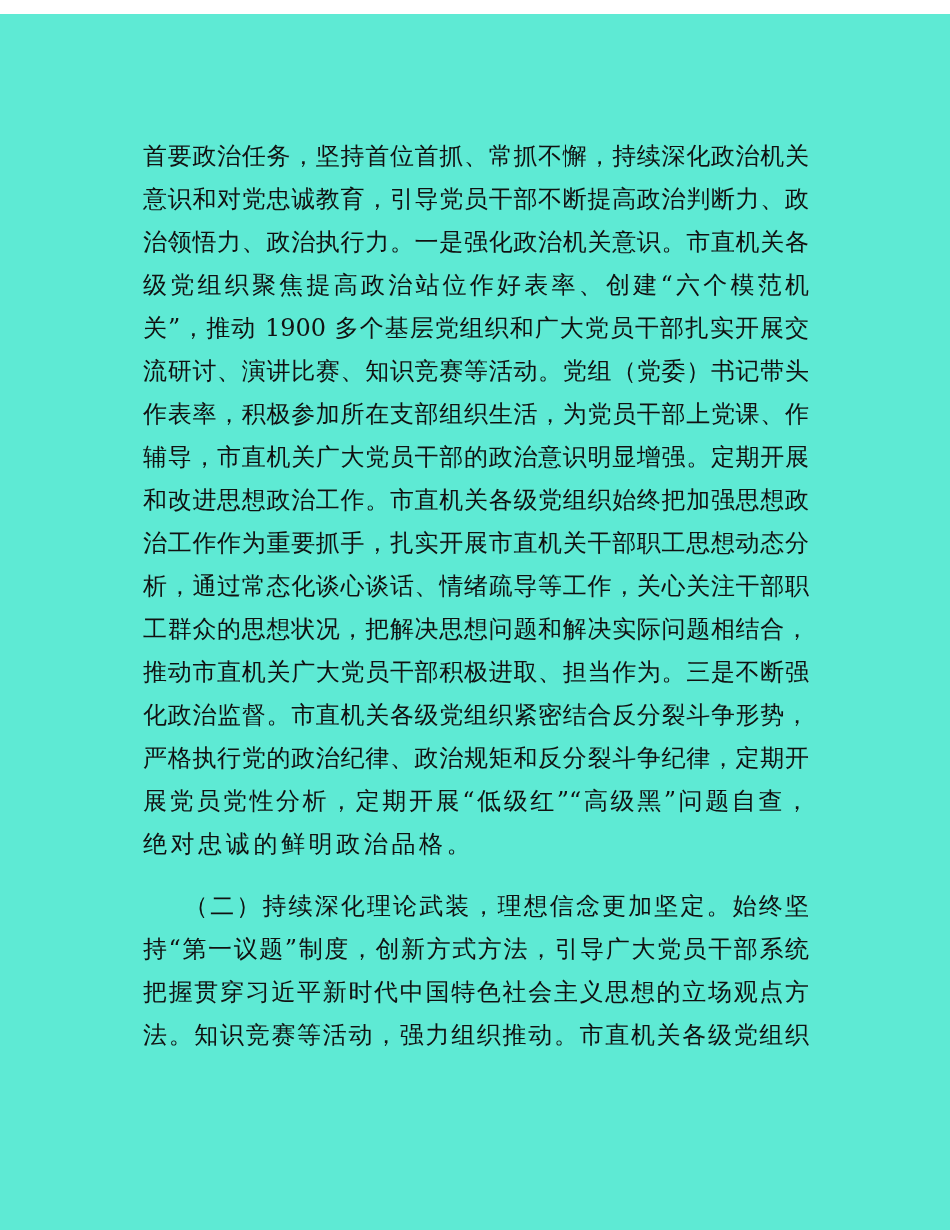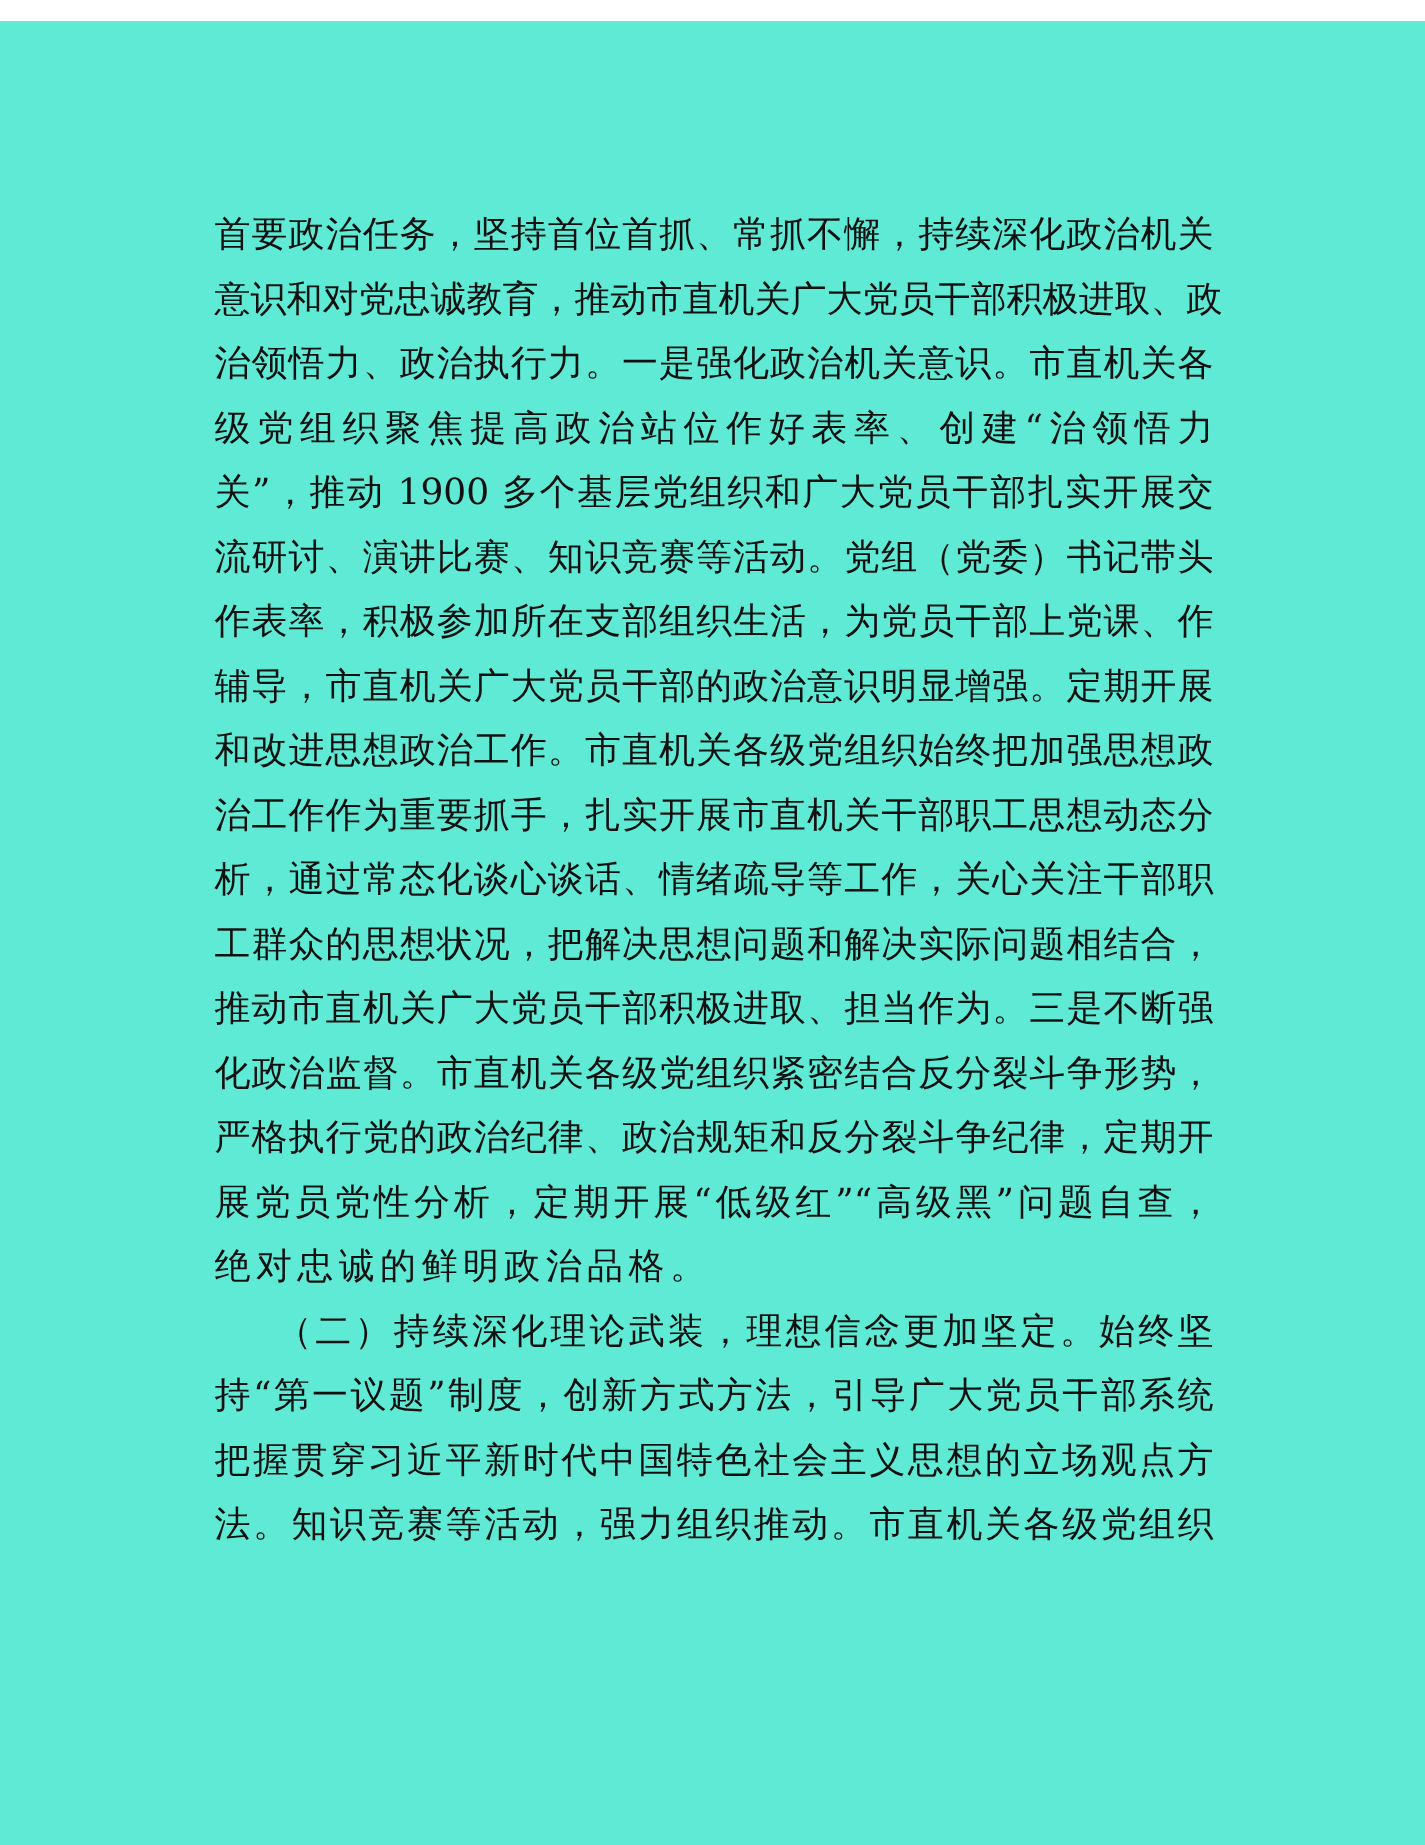--- a/index.html
+++ b/index.html
@@ -26,20 +26,21 @@
     .body-text {
       position: absolute;
       left: 143px;
       top: 121px;
       width: 666px;
     }
     .para {
       margin: 0;
     }
     .para + .para {
+      margin-top: 19px;
     }
     .line {
       display: block;
       height: 43px;
       line-height: 43px;
       font-size: 24px;
       white-space: nowrap;
       text-align: justify;
       text-align-last: justify;
       text-justify: inter-character;
@@ -54,23 +55,23 @@
     }
   </style>
 </head>
 <body>
 
 <div class="page">
   <div class="body-text">
 
     <p class="para">
       <span class="line">首要政治任务，坚持首位首抓、常抓不懈，持续深化政治机关</span>
-      <span class="line">意识和对党忠诚教育，推动市直机关广大党员干部积极进取、政</span>
+      <span class="line">意识和对党忠诚教育，引导党员干部不断提高政治判断力、政</span>
       <span class="line">治领悟力、政治执行力。一是强化政治机关意识。市直机关各</span>
-      <span class="line">级党组织聚焦提高政治站位作好表率、创建“治领悟力</span>
+      <span class="line">级党组织聚焦提高政治站位作好表率、创建“六个模范机</span>
       <span class="line">关”，推动 1900 多个基层党组织和广大党员干部扎实开展交</span>
       <span class="line">流研讨、演讲比赛、知识竞赛等活动。党组（党委）书记带头</span>
       <span class="line">作表率，积极参加所在支部组织生活，为党员干部上党课、作</span>
       <span class="line">辅导，市直机关广大党员干部的政治意识明显增强。定期开展</span>
       <span class="line">和改进思想政治工作。市直机关各级党组织始终把加强思想政</span>
       <span class="line">治工作作为重要抓手，扎实开展市直机关干部职工思想动态分</span>
       <span class="line">析，通过常态化谈心谈话、情绪疏导等工作，关心关注干部职</span>
       <span class="line">工群众的思想状况，把解决思想问题和解决实际问题相结合，</span>
       <span class="line">推动市直机关广大党员干部积极进取、担当作为。三是不断强</span>
       <span class="line">化政治监督。市直机关各级党组织紧密结合反分裂斗争形势，</span>

